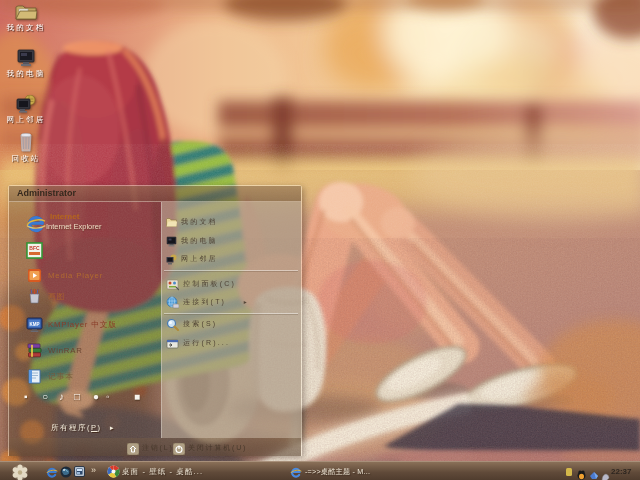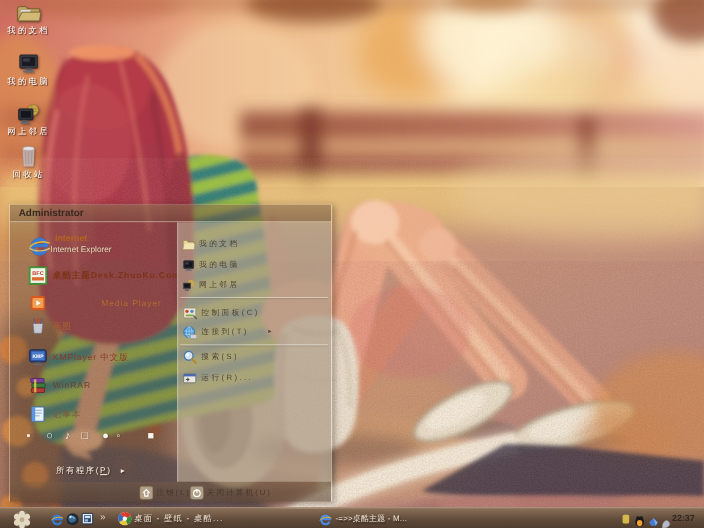--- a/index.html
+++ b/index.html
@@ -311,23 +311,22 @@
           </svg>
     <div class="t2a">Internet</div>
           <div class="t2b">Internet Explorer</div>
    </div>
    <div class="mi" style="top:38px;">
     <svg class="ic17" width="17" height="17" viewBox="0 0 17 17">
             <rect x="1" y="1" width="15" height="15" fill="#f2f2ea" stroke="#3a9a3a" stroke-width="1.6"></rect>
             <text x="8.5" y="8" font-size="5" font-family="Liberation Sans" fill="#c03a2a" text-anchor="middle" font-weight="bold">BFC</text>
             <rect x="3" y="10" width="11" height="3" fill="#d86a30"></rect>
           </svg>
-    <div class="mt b" style="color:#7e3418;">桌酷主题Desk.ZhuoKu.Com</div>
-   </div>
-   <div class="mi" style="top:63px;gap:44px;">
+   </div>
+   <div class="mi" style="top:63px;">
     <svg class="ic17" width="17" height="17" viewBox="0 0 17 17">
             <rect x="2" y="2" width="13" height="13" rx="2" fill="#d85a20"></rect>
             <rect x="3.5" y="4" width="10" height="9" rx="1" fill="#f0a050"></rect>
             <path d="M7,6 L11,8.5 L7,11 Z" fill="#fff"></path>
           </svg>
     <div class="mt" style="color:#b06a30;">Media Player</div>
    </div>
    <div class="mi" style="top:84px;">
     <svg class="ic17" width="17" height="17" viewBox="0 0 17 17">
             <path d="M4,6 L13,6 L12,15 L5,15 Z" fill="#c8c8d2" stroke="#7a7a88" stroke-width="0.7"></path>

